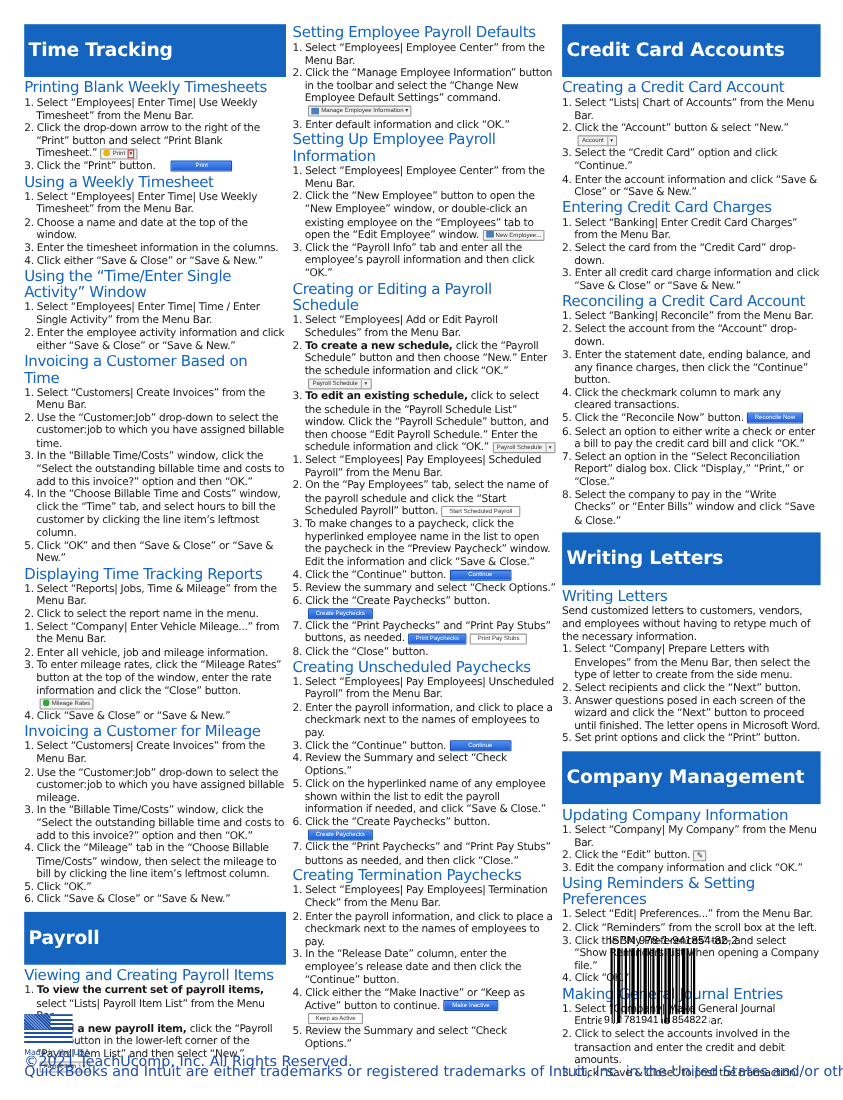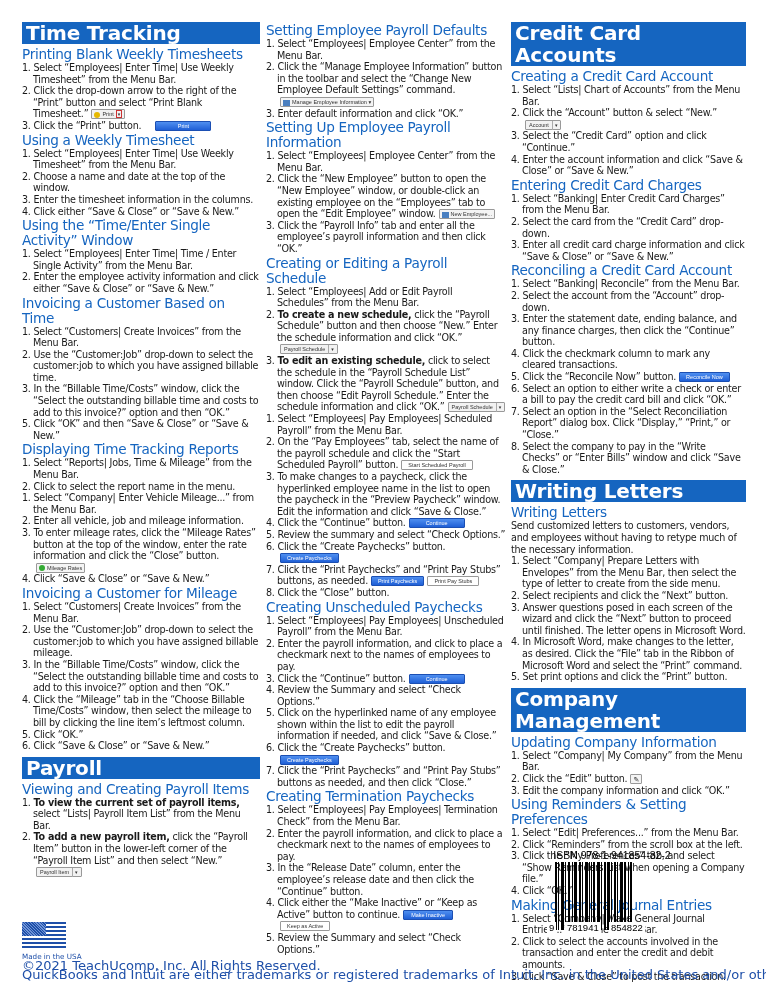--- a/index.html
+++ b/index.html
@@ -4,21 +4,21 @@
 <style>
   * { box-sizing: border-box; margin: 0; padding: 0; }
   html, body { width: 766px; height: 1000px; background: #ffffff; overflow: hidden; }
   body { font-family: "DejaVu Sans", sans-serif; color: #1a1a1a; position: relative; }
   .col { position: absolute; top: 22px; }
   .col1 { left: 22px; width: 238px; }
   .col2 { left: 266px; width: 240px; }
   .col3 { left: 511px; width: 235px; }
   .section-bar {
     background: #1565c0; color: #ffffff; font-weight: bold;
-    font-size: 20px; line-height: 22px; padding: 0 4px; margin-bottom: 3px;
+    font-size: 17px; line-height: 22px; padding: 13px 4px; margin-bottom: 3px;
     letter-spacing: -0.2px;
   }
   .section-bar.spaced { margin-top: 5px; }
   h3 {
     color: #1565c0; font-weight: normal; font-size: 13.6px; line-height: 15px;
     letter-spacing: -0.3px; margin-top: 1px;
   }
   ol { list-style: none; }
   li, p.intro {
     font-size: 9.6px; line-height: 11.6px; letter-spacing: -0.25px;
@@ -83,20 +83,21 @@
   <ol>
     <li>1. Select “Employees| Enter Time| Time / Enter Single Activity” from the Menu Bar.</li>
     <li>2. Enter the employee activity information and click either “Save &amp; Close” or “Save &amp; New.”</li>
   </ol>
 
   <h3>Invoicing a Customer Based on Time</h3>
   <ol>
     <li>1. Select “Customers| Create Invoices” from the Menu Bar.</li>
     <li>2. Use the “Customer:Job” drop-down to select the customer:job to which you have assigned billable time.</li>
     <li>3. In the “Billable Time/Costs” window, click the “Select the outstanding billable time and costs to add to this invoice?” option and then “OK.”</li>
+    <li>4. In the “Choose Billable Time and Costs” window, click the “Time” tab, and select hours to bill the customer by clicking the line item’s leftmost column.</li>
     <li>5. Click “OK” and then “Save &amp; Close” or “Save &amp; New.”</li>
   </ol>
 
   <h3>Displaying Time Tracking Reports</h3>
   <ol>
     <li>1. Select “Reports| Jobs, Time &amp; Mileage” from the Menu Bar.</li>
     <li>2. Click to select the report name in the menu.</li>
   </ol>
 
   <ol>
@@ -210,21 +211,20 @@
     <li>8. Select the company to pay in the “Write Checks” or “Enter Bills” window and click “Save &amp; Close.”</li>
   </ol>
 
   <div class="section-bar spaced">Writing Letters</div>
   <h3>Writing Letters</h3>
   <p class="intro">Send customized letters to customers, vendors, and employees without having to retype much of the necessary information.</p>
   <ol>
     <li>1. Select “Company| Prepare Letters with Envelopes” from the Menu Bar, then select the type of letter to create from the side menu.</li>
     <li>2. Select recipients and click the “Next” button.</li>
     <li>3. Answer questions posed in each screen of the wizard and click the “Next” button to proceed until finished. The letter opens in Microsoft Word.</li>
-    <li>4. In Microsoft Word, make changes to the letter, as desired. Click the “File” tab in the Ribbon of Microsoft Word and select the “Print” command.</li>
     <li>5. Set print options and click the “Print” button.</li>
   </ol>
 
   <div class="section-bar spaced">Company Management</div>
   <h3>Updating Company Information</h3>
   <ol>
     <li>1. Select “Company| My Company” from the Menu Bar.</li>
     <li><span>2. Click the “Edit” button.</span><span class="btn edit">✎</span></li>
     <li>3. Edit the company information and click “OK.”</li>
   </ol>

